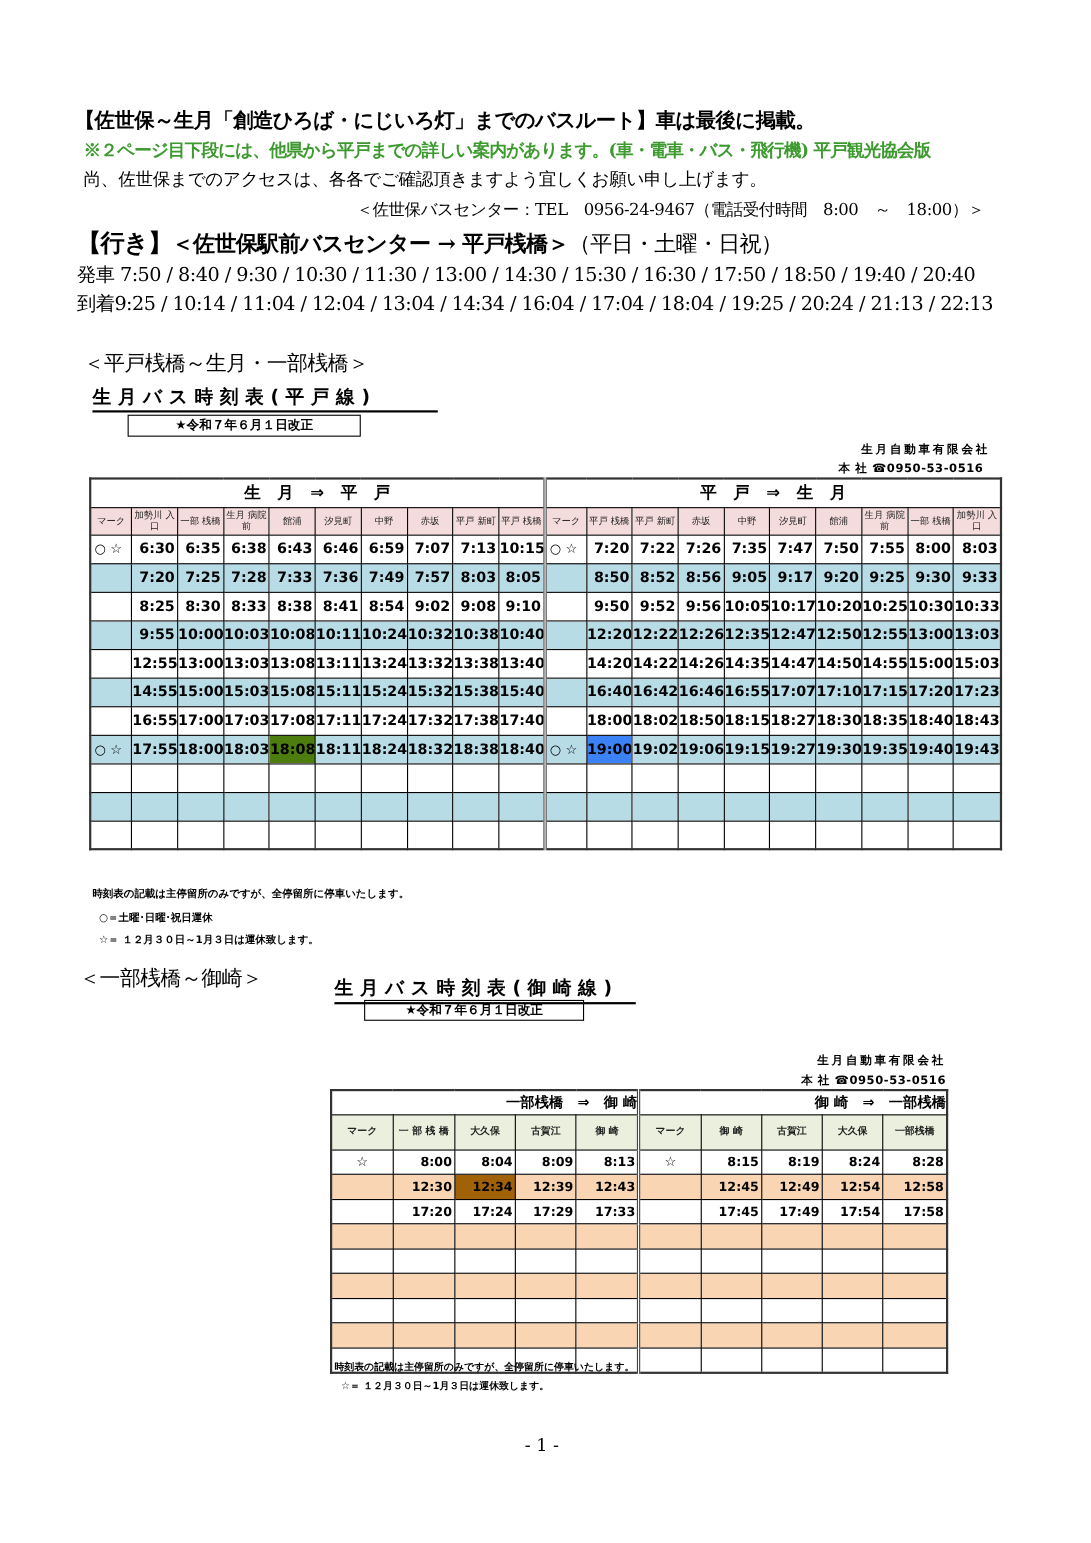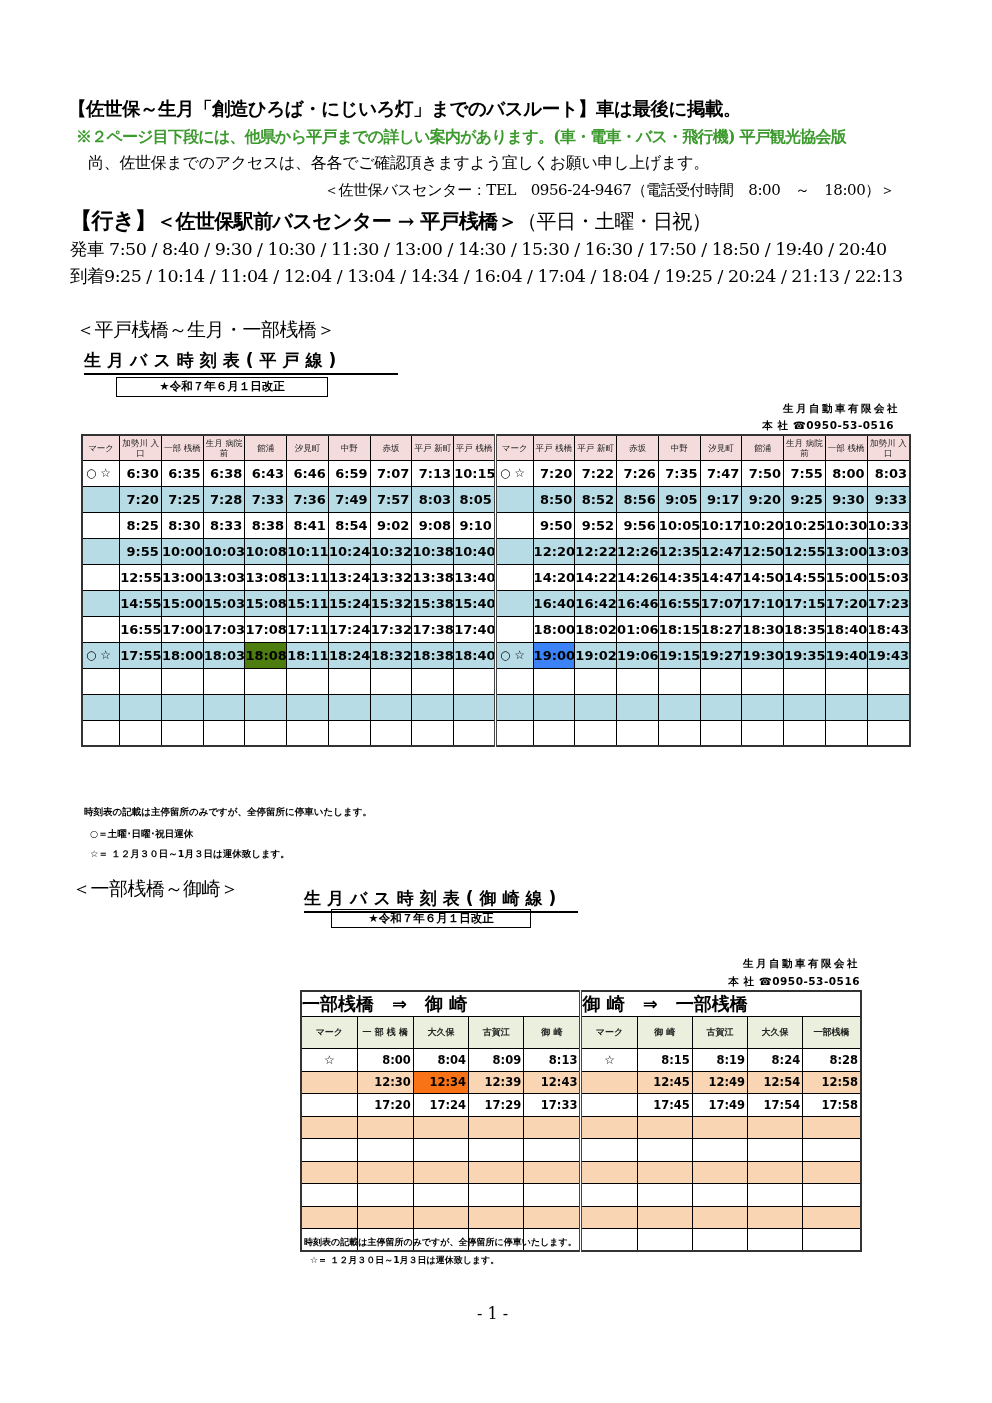--- a/index.html
+++ b/index.html
@@ -2,21 +2,21 @@
 <html><head>
 <meta charset="utf-8">
 <style>
   html, body { margin: 0; padding: 0; background: #ffffff; }
   body { width: 992px; height: 1403px; position: relative; overflow: hidden; font-family: "DejaVu Serif", "Liberation Serif", serif; color: #000; }
   .abs { position: absolute; white-space: nowrap; }
 
   
   #title-line { left: 68px; top: 96px; font-size: 18.5px; font-weight: bold; letter-spacing: -0.5px; }
   #green-note { left: 76px; top: 127px; font-size: 16px; font-weight: bold; color: #3c9a2e; letter-spacing: -0.8px; }
-  #access-note { left: 88px; top: 153px; font-size: 16px; letter-spacing: -0.3px; }
+  #access-note { left: 76px; top: 153px; font-size: 16px; letter-spacing: -0.3px; }
   #contact-line { left: 324px; top: 181px; font-size: 15px; letter-spacing: -0.4px; }
   #ikiki-line { left: 70px; top: 206px; font-size: 20px; letter-spacing: -0.6px; }
   #ikiki-line .big { font-size: 22px; font-weight: bold; }
   #ikiki-line .route { font-weight: bold; }
   #depart-line { left: 70px; top: 237px; font-size: 17.5px; letter-spacing: -0.5px; }
   #arrive-line { left: 70px; top: 264px; font-size: 17.5px; letter-spacing: -0.5px; }
 
   .section-label { font-size: 19px; letter-spacing: -0.5px; }
   #sec1-label { left: 76px; top: 317px; }
   #sec2-label { left: 72px; top: 876px; }
@@ -43,21 +43,21 @@
   #hirado-table { left: 81px; top: 434px; width: 830px; border: 2px solid #333; }
   #hirado-table .line-row td { background: #db9898; height: 25px; text-align: center; font-weight: bold; font-size: 14px; letter-spacing: 80px; }
   #hirado-table .dir-row td { background: #fff; height: 26px; text-align: center; font-weight: bold; font-size: 15px; }
   #hirado-table .stop-row td { background: #f5dcdc; height: 25px; text-align: center; font-size: 8.5px; line-height: 10px; color: #222; }
   #hirado-table .data-row td { height: 26px; text-align: right; font-weight: bold; font-size: 13px; padding-right: 2px; }
   #hirado-table .data-row td.mark { text-align: left; padding-left: 3px; font-size: 12px; font-weight: normal; }
   #hirado-table .data-row.alt td { background: #b7dce6; }
 
   #misaki-table { left: 300px; top: 990px; width: 562px; border: 2px solid #333; }
   #misaki-table .line-row td { background: #c6d8a0; height: 21px; text-align: center; font-size: 13px; letter-spacing: 36px; color: #333; }
-  #misaki-table .dir-row td { background: #fff; height: 22px; text-align: left; font-weight: bold; font-size: 18px; }
+  #misaki-table .dir-row td { background: #fff; height: 22px; text-align: right; font-weight: bold; font-size: 13px; }
   #misaki-table .stop-row td { background: #ebf0de; height: 32px; text-align: center; font-size: 9px; font-weight: bold; line-height: 13px; color: #222; }
   #misaki-table .data-row td { height: 22.5px; text-align: right; font-weight: bold; font-size: 11.5px; padding-right: 2px; }
   #misaki-table .data-row td.mark { text-align: center; font-weight: normal; font-size: 12px; padding-right: 0; }
   #misaki-table .data-row.alt td { background: #f9d5b4; }
 
   .note { font-family: "DejaVu Sans", "Liberation Sans", sans-serif; font-weight: bold; font-size: 9.5px; }
   #n1a { left: 84px; top: 806px; }
   #n1b { left: 90px; top: 828px; }
   #n1c { left: 90px; top: 848px; }
   #n2a { left: 304px; top: 1236px; font-size: 9px; }
@@ -107,20 +107,24 @@
       <col style="width: 41px;">
       <col style="width: 41px;">
       <col style="width: 41px;">
       <col style="width: 41px;">
       <col style="width: 41px;">
       <col style="width: 41px;">
       <col style="width: 41px;">
       <col style="width: 42px;">
     </colgroup>
   <tbody id="hirado-body">
+      <tr class="dir-row">
+        <td colspan="10" class="divider">生　月　⇒　平　戸</td>
+        <td colspan="10">平　戸　⇒　生　月</td>
+      </tr>
       <tr class="stop-row">
         <td style="background: rgb(245, 220, 220);">マーク</td>
         <td style="background: rgb(245, 220, 220);">加勢川 入口</td>
         <td style="background: rgb(245, 220, 220);">一部 桟橋</td>
         <td style="background: rgb(245, 220, 220);">生月 病院前</td>
         <td style="background: rgb(245, 220, 220);">館浦</td>
         <td style="background: rgb(245, 220, 220);">汐見町</td>
         <td style="background: rgb(245, 220, 220);">中野</td>
         <td style="background: rgb(245, 220, 220);">赤坂</td>
         <td style="background: rgb(245, 220, 220);">平戸 新町</td>
@@ -275,21 +279,21 @@
         <td>17:03</td>
         <td>17:08</td>
         <td>17:11</td>
         <td>17:24</td>
         <td>17:32</td>
         <td>17:38</td>
         <td class="divider">17:40</td>
         <td class="mark"></td>
         <td>18:00</td>
         <td>18:02</td>
-        <td>01:06</td>
+        <td>18:50</td>
         <td>18:15</td>
         <td>18:27</td>
         <td>18:30</td>
         <td>18:35</td>
         <td>18:40</td>
         <td>18:43</td>
       </tr>
       <tr class="data-row alt">
         <td class="mark" style="background: rgb(183, 220, 230);">○ ☆</td>
         <td style="background: rgb(183, 220, 230);">17:55</td>
@@ -429,21 +433,21 @@
         <td class="divider">8:13</td>
         <td class="mark">☆</td>
         <td>8:15</td>
         <td>8:19</td>
         <td>8:24</td>
         <td>8:28</td>
       </tr>
       <tr class="data-row alt">
         <td class="mark" style="background: rgb(249, 213, 180);"></td>
         <td style="background: rgb(249, 213, 180);">12:30</td>
-        <td style="background: #f97316;">12:34</td>
+        <td style="background: #a16207;">12:34</td>
         <td style="background: rgb(249, 213, 180);">12:39</td>
         <td class="divider" style="background: rgb(249, 213, 180);">12:43</td>
         <td class="mark" style="background: rgb(249, 213, 180);"></td>
         <td style="background: rgb(249, 213, 180);">12:45</td>
         <td style="background: rgb(249, 213, 180);">12:49</td>
         <td style="background: rgb(249, 213, 180);">12:54</td>
         <td style="background: rgb(249, 213, 180);">12:58</td>
       </tr>
       <tr class="data-row">
         <td class="mark"></td>

